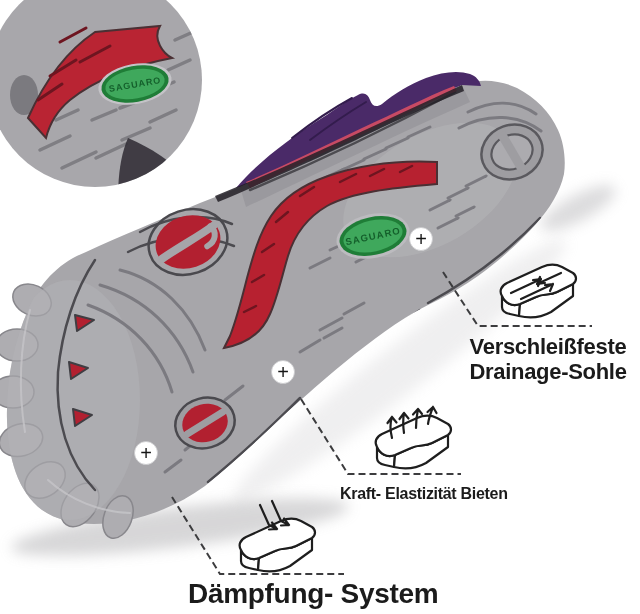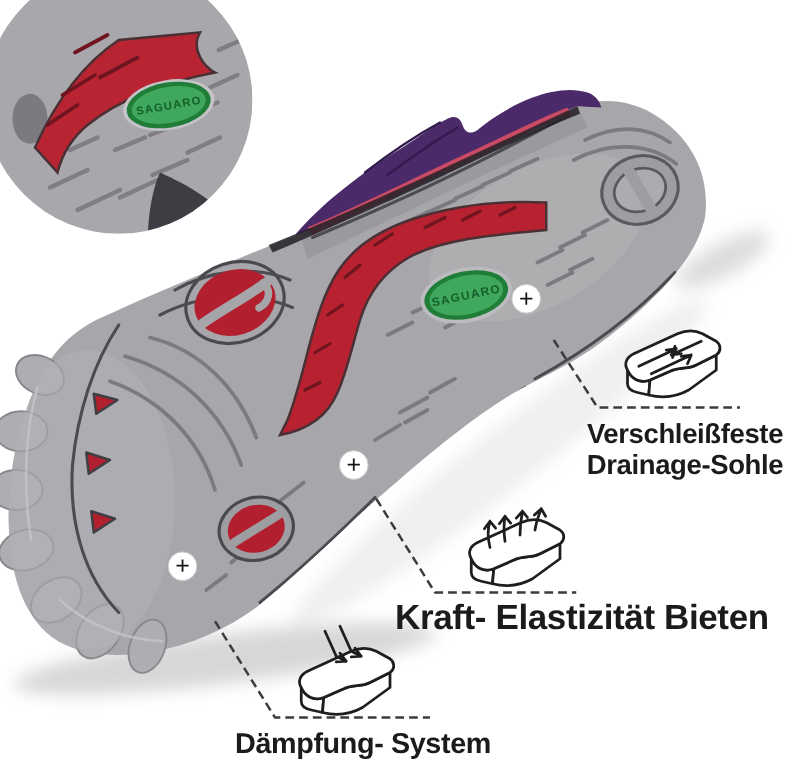--- a/index.html
+++ b/index.html
@@ -8,22 +8,22 @@
     overflow:hidden;font-family:"Liberation Sans",sans-serif;
   }
   .stage svg{position:absolute;left:0;top:0;}
   .label{
     position:absolute;font-weight:bold;color:#1b1b1b;
     letter-spacing:-0.3px;white-space:nowrap;
   }
   .label .line{display:block;}
   .label-drainage{left:452px;top:334px;width:192px;text-align:center;
     font-size:22px;line-height:25px;white-space:normal;}
-  .label-elastic{left:316px;top:482px;font-size:28px;line-height:24px;text-align:right;}
-  .label-damping{left:188px;top:582px;font-size:23px;line-height:24px;}
+  .label-elastic{left:340px;top:482px;font-size:16px;line-height:24px;text-align:right;}
+  .label-damping{left:188px;top:582px;font-size:28px;line-height:24px;}
 </style>
 </head>
 <body>
 
 <div class="stage">
 
 <svg width="640" height="614" viewBox="0 0 640 614">
   <defs>
     <filter id="soft" x="-60%" y="-60%" width="220%" height="220%">
       <feGaussianBlur stdDeviation="7"></feGaussianBlur>

